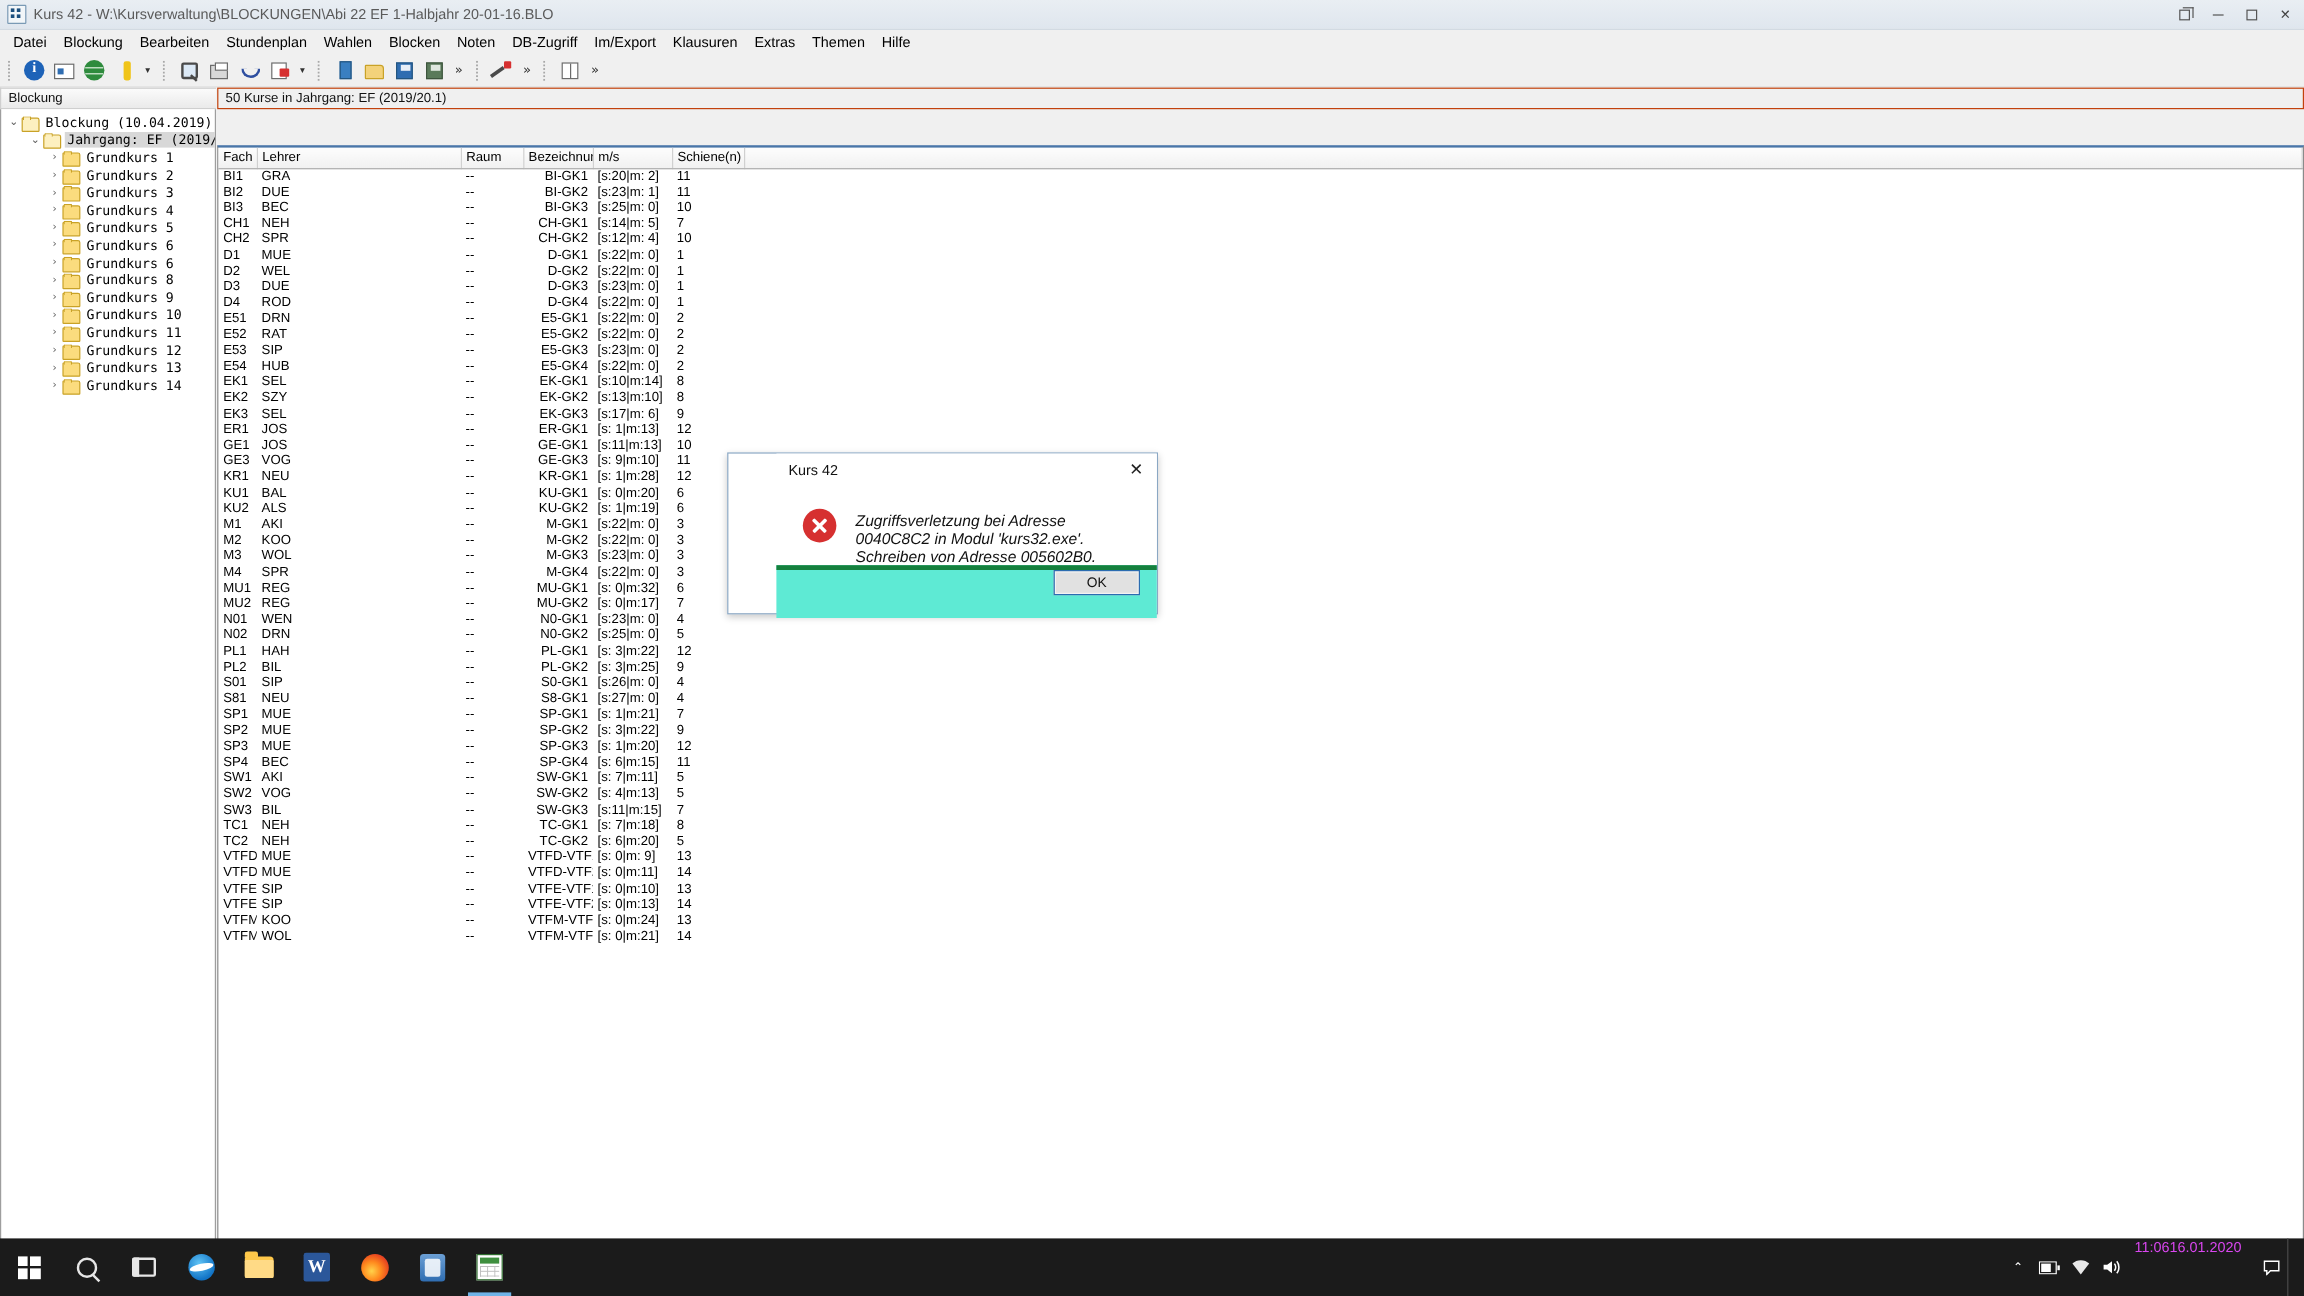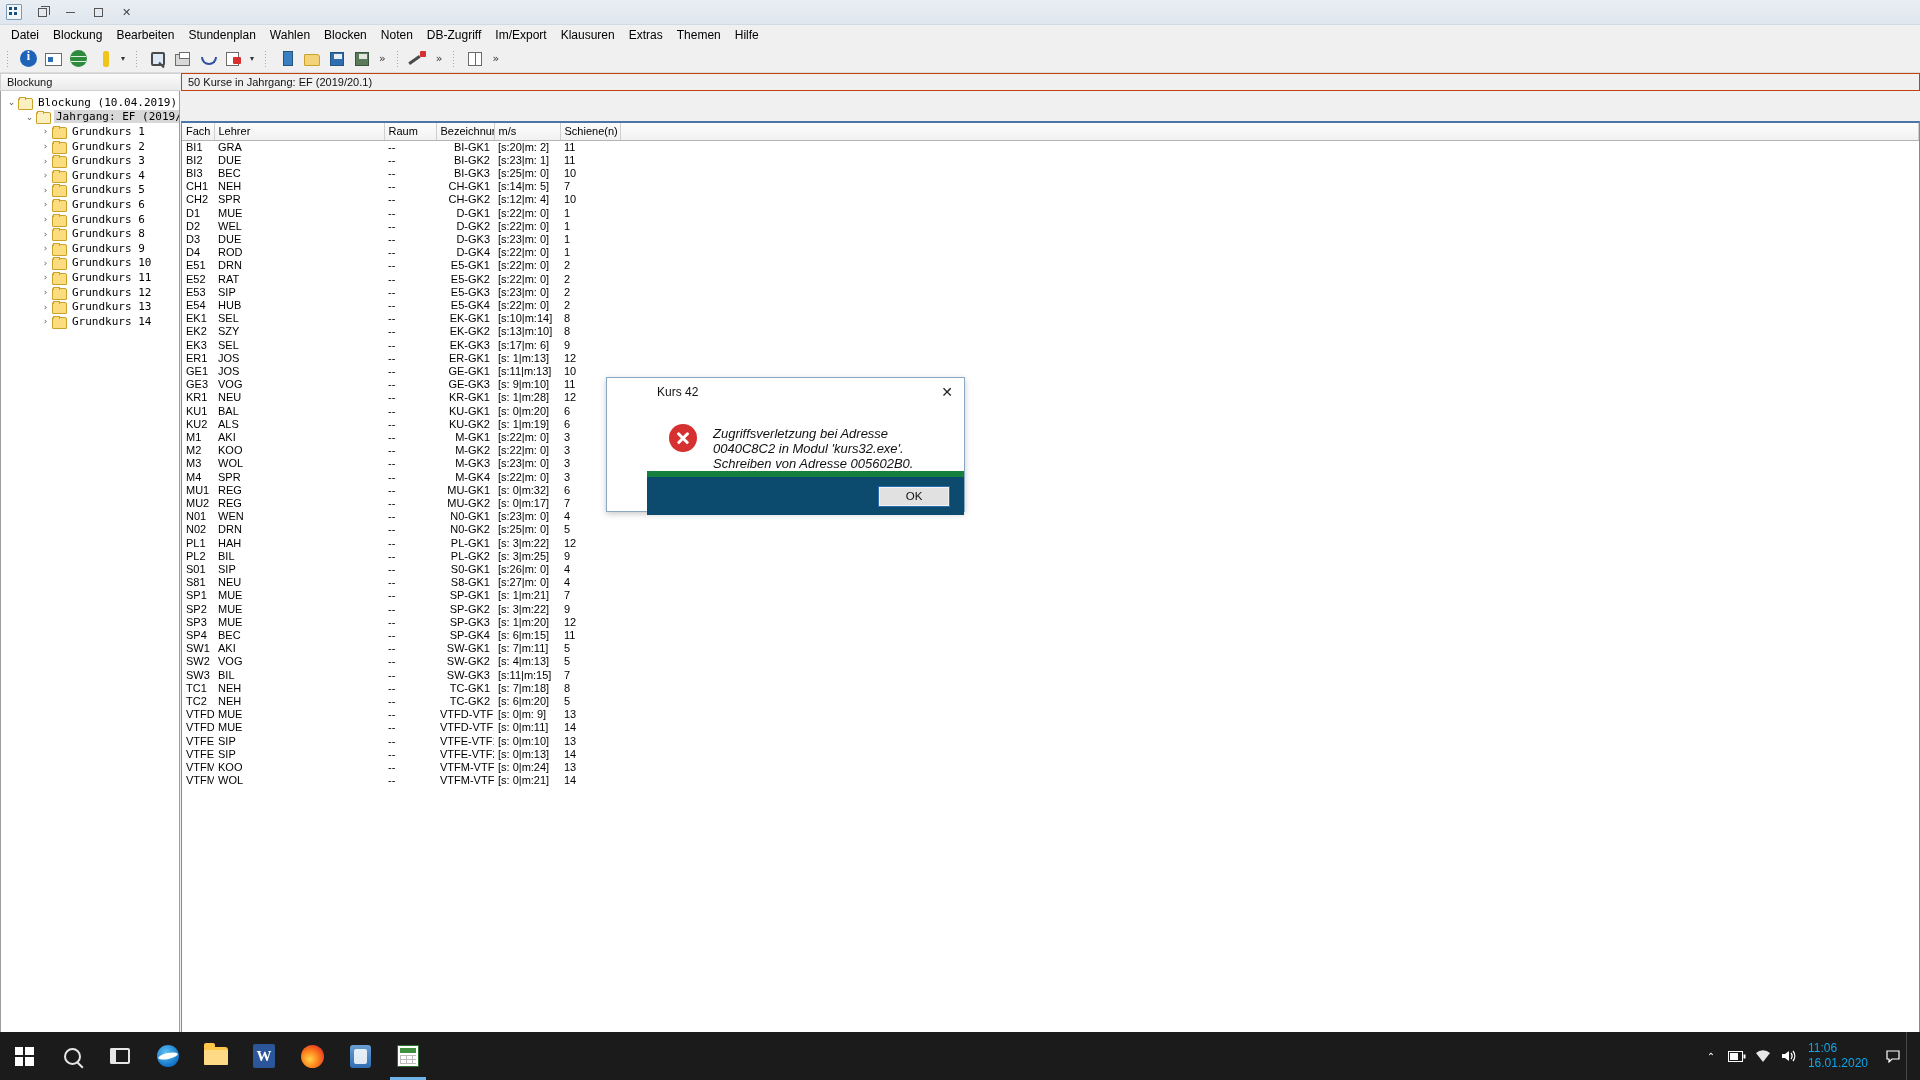--- a/index.html
+++ b/index.html
@@ -349,24 +349,24 @@
   .err-icon::after  { transform: translate(-50%,-50%) rotate(-45deg); }
   .err-msg {
     font-size: 13px;
     color: #111;
     line-height: 15px;
     padding-top: 2px;
     font-style: italic;
   }
   .dlg-footer {
     height: 44px;
-    background: #0c4a6e;
-    border-top: 6px solid #15803d;
+    background: #5eead4;
+    border-top: 4px solid #15803d;
     display: flex;
-    align-items: center;
+    align-items: flex-start;
     justify-content: flex-end;
     padding-right: 14px;
     flex: 0 0 auto;
   }
   .ok-btn {
     width: 72px; height: 21px;
     background: #e1e1e1;
     border: 1px solid #2b6cb0;
     font-size: 11.5px;
     color: #111;
@@ -491,23 +491,23 @@
     display: flex; align-items: center; height: 48px;
     color: #ffffff;
     padding-right: 6px;
   }
   .tray-ic {
     width: 26px; height: 48px;
     display:flex;align-items:center;justify-content:center;
   }
   .clock {
     font-size: 12px; line-height: 15px;
-    text-align: left; color:#0ea5e9;
+    text-align: left; color:#d946ef;
     padding: 0 12px 0 6px;
-    display:flex; flex-direction:column; justify-content:center;
+    display:flex; flex-direction:row; justify-content:center;
     height:48px;
   }
   .show-desktop {
     width: 8px; height: 48px;
     border-left: 1px solid #4a4a4a;
   }
   .chev-up { font-size:10px; color:#fff; font-family:"DejaVu Sans",sans-serif; }
 
   
   .ic { width:17px; height:17px; position:relative; display:block; }
@@ -548,20 +548,21 @@
   .ic-pen::after { content:""; position:absolute; right:0; top:0; width:6px; height:6px;
     background:#d63030; border-radius:1px; }
 </style>
 </head>
 <body>
 
 <div id="app">
 
   <div class="titlebar">
     <div class="title-icon"></div>
+    <div class="title-text">Kurs 42 - W:\Kursverwaltung\BLOCKUNGEN\Abi 22 EF 1-Halbjahr 20-01-16.BLO</div>
     <div class="title-buttons">
       <div class="tb-btn">
           <span class="tb-glyph-restore"></span>
         </div>
       <div class="tb-btn">
           <span class="tb-glyph-min"></span>
         </div>
       <div class="tb-btn">
           <span class="tb-glyph-max"></span>
         </div>

